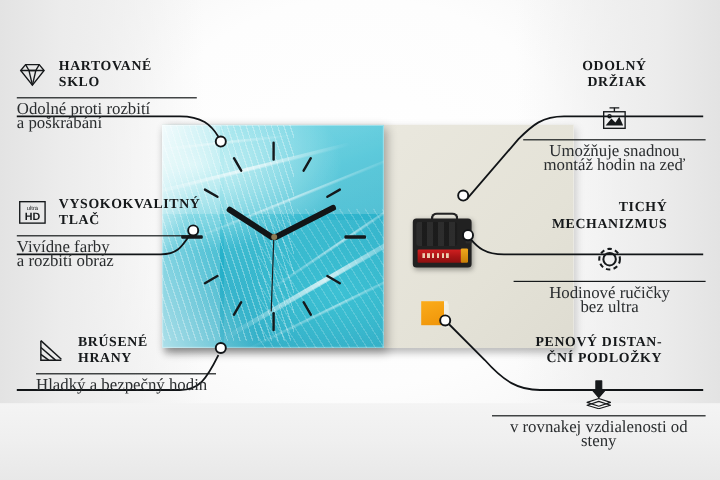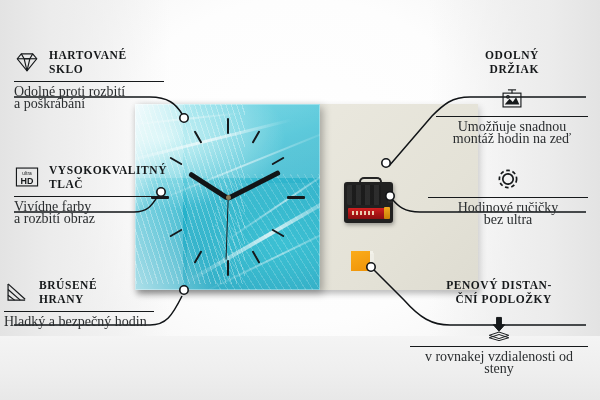--- a/index.html
+++ b/index.html
@@ -99,21 +99,21 @@
   .feat.left .row{justify-content:flex-start;}
   .feat.left .title{text-align:left;}
   .feat.left .sub{text-align:left;}
   .feat.right .row{justify-content:flex-end;flex-direction:column;}
   .feat.right .title{text-align:right;}
   .feat.right .sub{text-align:center;font-family:Liberation Serif, serif;}
   .ico{width:26px;height:26px;flex:0 0 26px;display:block;}
 
   .f1{left:14px;top:48px;width:150px;}
   .f2{left:14px;top:163px;width:150px;}
-  .f3{left:4px;top:278px;width:150px;}
+  .f3{left:30px;top:278px;width:150px;}
   .f4{right:12px;top:48px;width:152px;}
   .f5{right:12px;top:166px;width:160px;}
   .f6{right:12px;top:278px;width:178px;}
 </style>
 </head>
 <body>
 
 <div id="stage">
 
   <div class="bg-base"></div>
@@ -266,20 +266,24 @@
         </g>
       </svg>
     </div>
     <div class="rule"></div>
     <div class="sub">Umožňuje snadnou</div>
     <div class="sub">montáž hodin na zeď</div>
   </div>
 
   <div class="feat right f5">
     <div class="row">
+      <div>
+        <div class="title">TICHÝ</div>
+        <div class="title">MECHANIZMUS</div>
+      </div>
       <svg class="ico" viewBox="0 0 32 32">
         <g fill="none" stroke="#16191b" stroke-width="2.1">
           <circle cx="16" cy="16" r="6.4"></circle>
           <circle cx="16" cy="16" r="10.6" stroke-dasharray="4.5 3.4"></circle>
         </g>
       </svg>
     </div>
     <div class="rule"></div>
     <div class="sub">Hodinové ručičky</div>
     <div class="sub">bez ultra</div>

